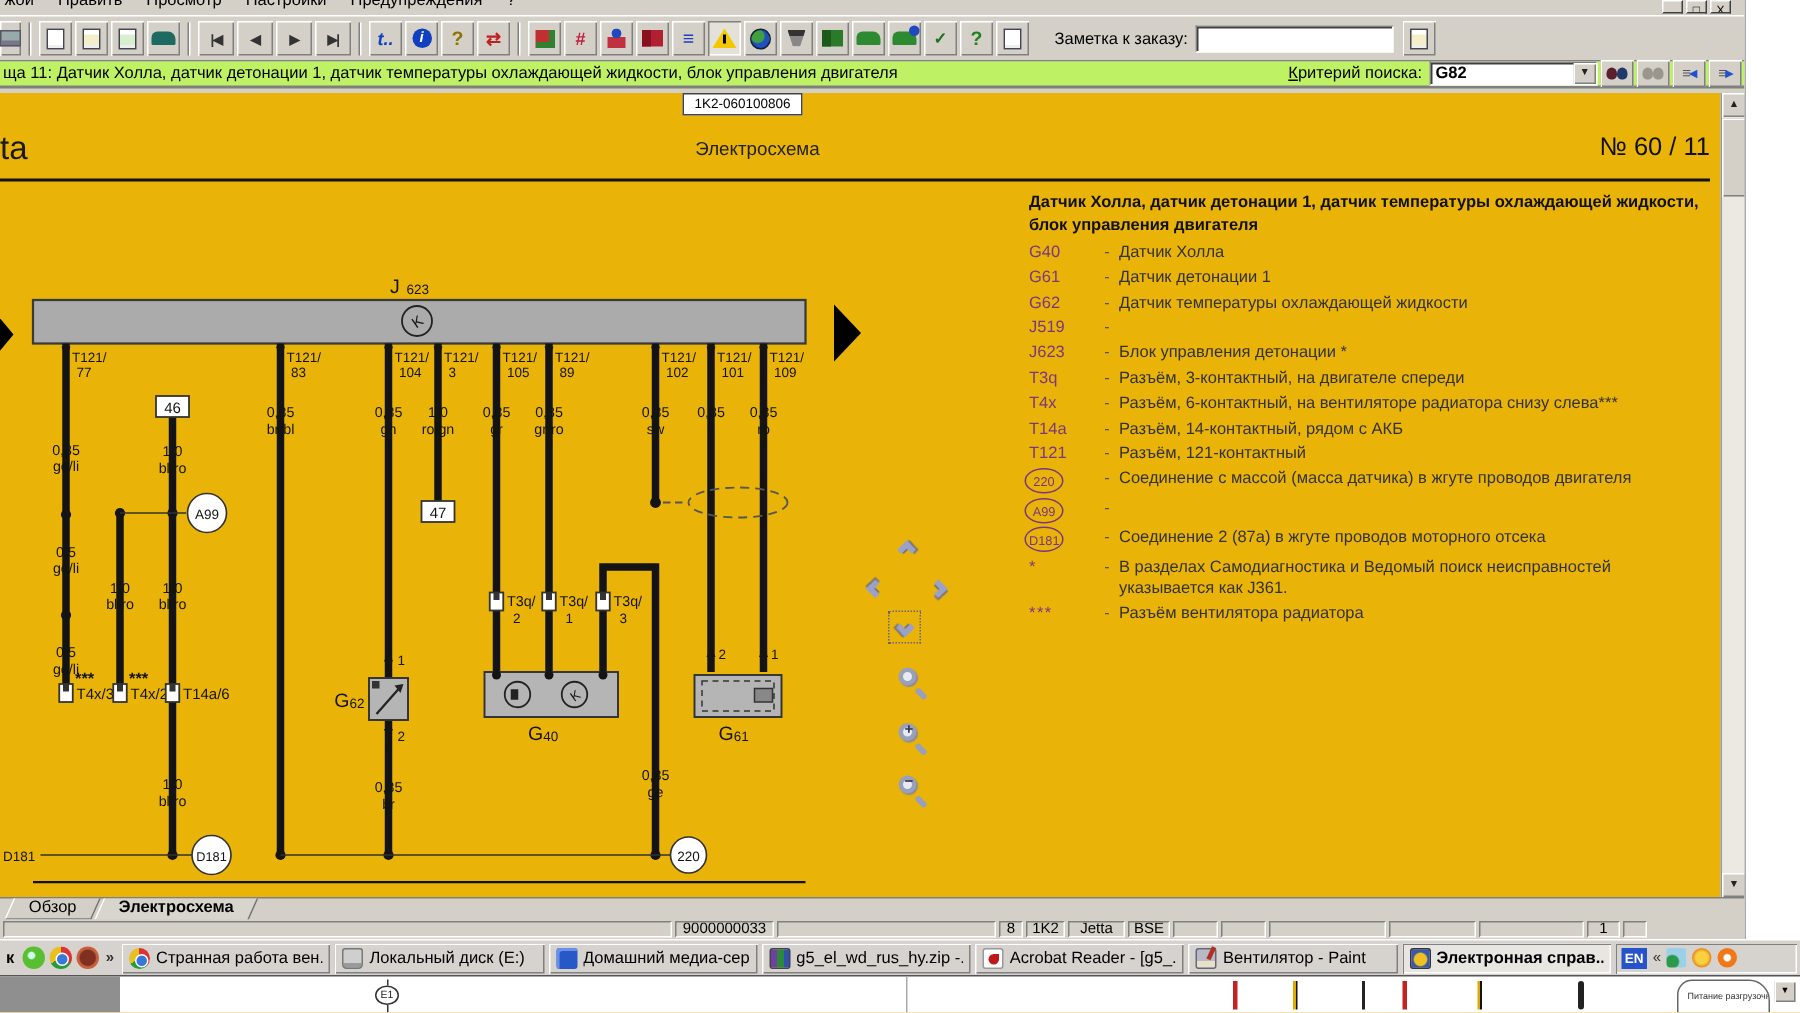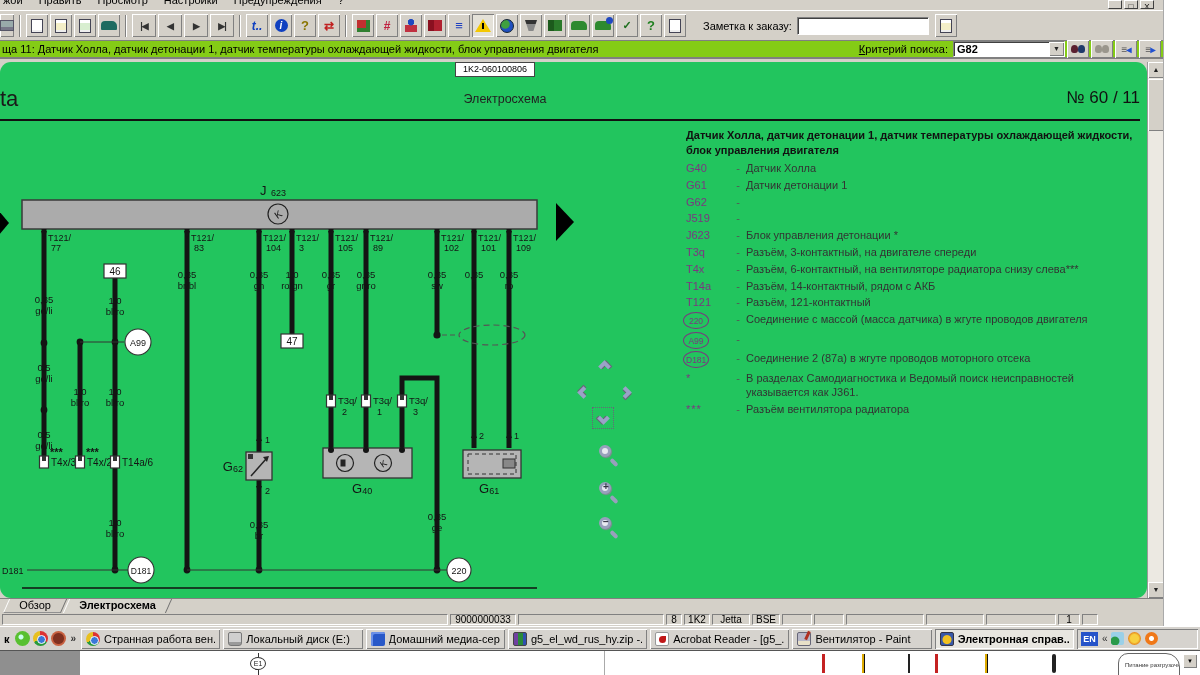--- a/index.html
+++ b/index.html
@@ -42,37 +42,37 @@
   .ic-book.green { background:#2a7a2a; border-left-color:#1c5a1c; }
   .ic-warn { width:0; height:0; border-left:8px solid transparent; border-right:8px solid transparent; border-bottom:13px solid #f4c800; position:relative; }
   .ic-warn:after { content:""; position:absolute; left:-1px; top:4px; width:2px; height:6px; background:#000; }
   .ic-globe { width:14px; height:14px; border-radius:50%; background:radial-gradient(circle at 35% 35%, #40a040 0 4px, #2050c0 5px); border:1px solid #123; }
   .ic-fun { width:12px; height:11px; background:linear-gradient(#333 0 4px, #888 4px); clip-path:polygon(0 0,100% 0,70% 100%,30% 100%); }
   .notewrap { display:flex; align-items:center; margin-left:16px; gap:5px; }
   .notelabel { font-size:11px; color:#000; }
   .noteinput { width:132px; height:18px; background:#fff; border:1px solid; border-color:#808080 #fff #fff #808080; box-shadow:inset 1px 1px 0 #404040; font-size:11px; padding:0 3px; }
 
   
-  .row2 { height:18px; display:flex; align-items:center; background:#84cc16; border-bottom:2px solid #808080; font-size:11px; padding:0 2px; position:relative; }
+  .row2 { height:18px; display:flex; align-items:center; background:#bef264; border-bottom:2px solid #808080; font-size:11px; padding:0 2px; position:relative; }
   .pagetitle { flex:0 1 auto; white-space:nowrap; overflow:hidden; color:#000; }
   .critlabel { margin-left:auto; white-space:nowrap; }
   .critlabel u { text-decoration:underline; }
   .combo { display:flex; margin-left:5px; width:112px; height:16px; background:#fff; border:1px solid; border-color:#808080 #fff #fff #808080; box-shadow:inset 1px 1px 0 #404040; }
   .combotext { flex:1; font-weight:bold; font-size:11px; padding:0 3px; line-height:14px; }
   .combobtn { width:15px; background:#d4d0c8; box-shadow:inset 1px 1px 0 #fff, inset -1px -1px 0 #808080; font-size:7px; text-align:center; line-height:14px; color:#222; }
   .sbtn { width:22px; height:18px; margin-left:2px; background:#d4d0c8; box-shadow:inset 1px 1px 0 #fff, inset -1px -1px 0 #808080; display:flex; align-items:center; justify-content:center; position:relative; }
   .binoc { width:14px; height:8px; position:relative; }
   .binoc:before, .binoc:after { content:""; position:absolute; top:0; width:7px; height:8px; border-radius:50% 50% 40% 40%; background:#5a2030; }
   .binoc:after { right:0; background:#203a6a; }
   .binoc.dis:before, .binoc.dis:after { background:#9a968c; }
   .g-mvlist { font-size:10px; color:#555; letter-spacing:-1px; }
   .g-mvlist b { color:#2050d0; }
 
   
-  .docarea { position:absolute; left:0; top:62px; width:1147px; height:536px; background:#22c55e; overflow:hidden;border-radius:11px; }
+  .docarea { position:absolute; left:0; top:62px; width:1147px; height:536px; background:#eab308; overflow:hidden; }
   .codebox { position:absolute; left:455px; top:0px; width:80px; height:15px; background:#fff; border:1px solid #444; font-size:9px; text-align:center; line-height:13px; color:#000; }
   .h-left { position:absolute; left:0px; top:24px; font-size:22px; color:#1a1a1a; }
   .h-center { position:absolute; left:405px; top:30px; width:200px; text-align:center; font-size:12.5px; color:#222; }
   .h-right { position:absolute; left:1040px; top:26px; width:100px; text-align:right; font-size:17px; color:#111; }
   .h-rule { position:absolute; left:0; top:57px; width:1140px; height:2px; background:#111; }
 
   svg text { font-family:"Liberation Sans",sans-serif; fill:#141414; }
 
   
   .legend { position:absolute; left:686px; top:66px; width:454px; font-size:11px; color:#333; }
@@ -522,20 +522,21 @@
               <span class="lgtext">Датчик Холла</span>
             </div>
             <div class="lgrow k-plain">
               <span class="lgcode"><span>G61</span></span>
               <span class="lgdash">-</span>
               <span class="lgtext">Датчик детонации 1</span>
             </div>
             <div class="lgrow k-plain">
               <span class="lgcode"><span>G62</span></span>
               <span class="lgdash">-</span>
+              <span class="lgtext">Датчик температуры охлаждающей жидкости</span>
             </div>
             <div class="lgrow k-plain">
               <span class="lgcode"><span>J519</span></span>
               <span class="lgdash">-</span>
             </div>
             <div class="lgrow k-plain">
               <span class="lgcode"><span>J623</span></span>
               <span class="lgdash">-</span>
               <span class="lgtext">Блок управления детонации *</span>
             </div>

